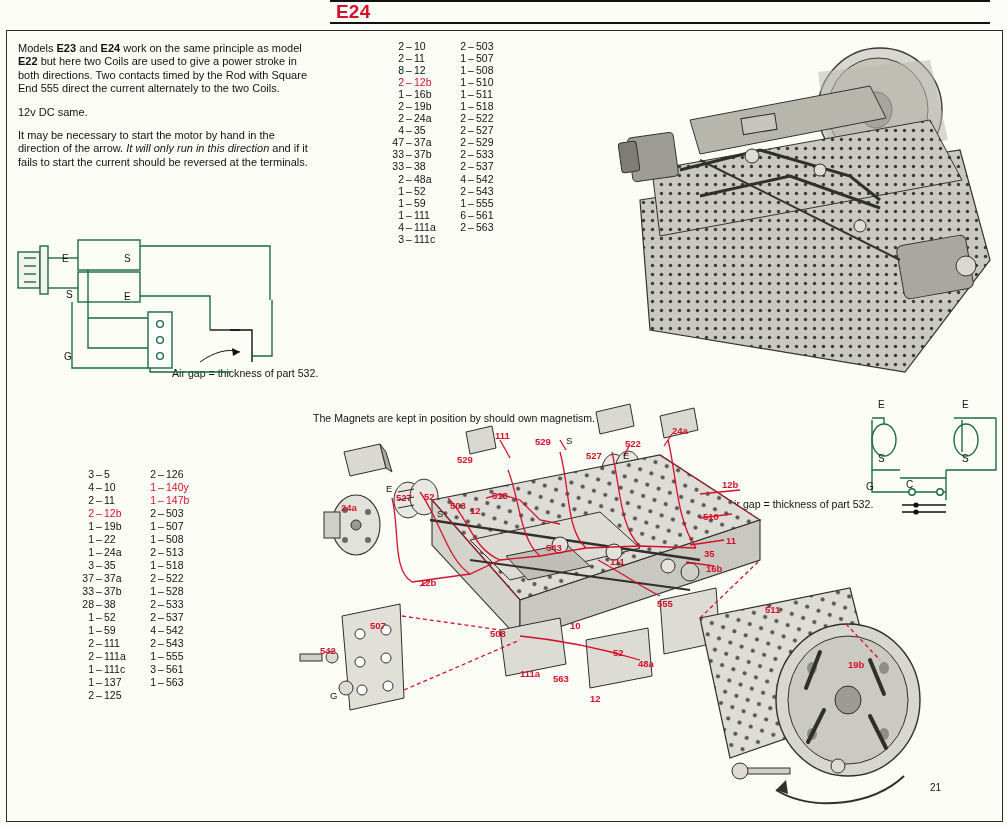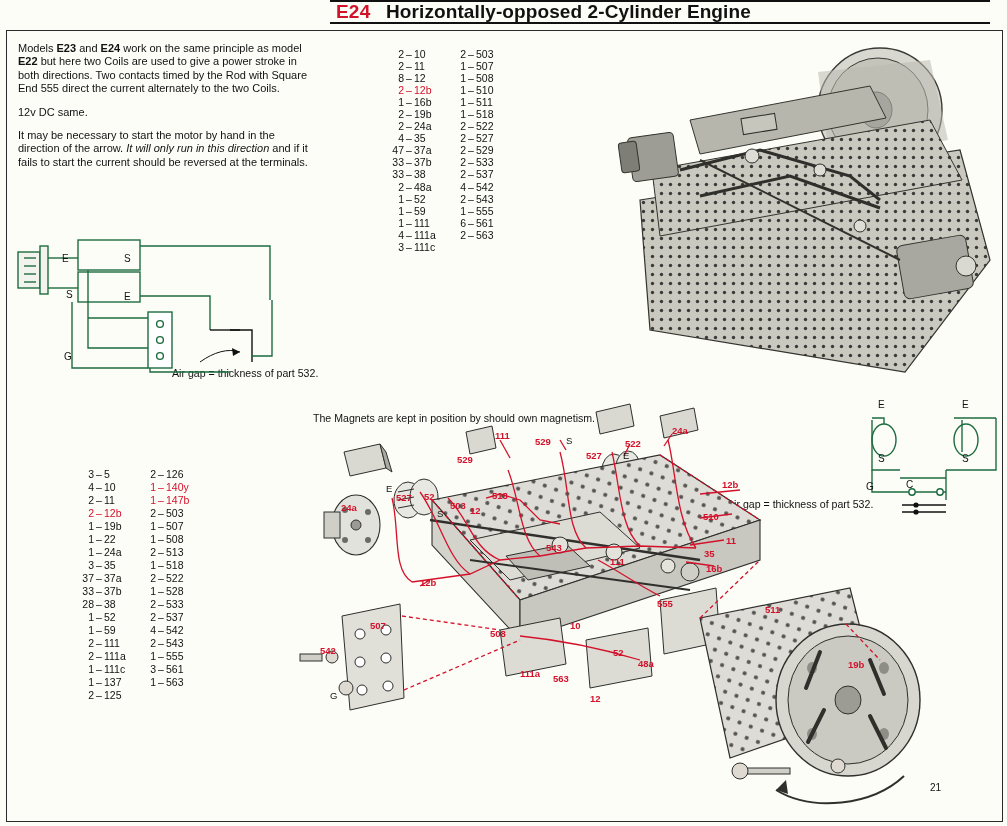--- a/index.html
+++ b/index.html
@@ -40,21 +40,21 @@
   
   .intro{
     position:absolute;left:18px;top:42px;width:292px;
     font-size:11px;line-height:13.4px;color:#111;
   }
   .intro p{margin:0 0 10px 0;}
   .intro b{font-weight:bold;}
   .intro i{margin-top:12px;}
   
   .parts-top{
-    position:absolute;left:382px;top:48px;width:125px;
+    position:absolute;left:382px;top:40px;width:125px;
     font-size:10.5px;line-height:12.05px;color:#111;
   }
   .parts-bottom{
     position:absolute;left:72px;top:468px;width:130px;
     font-size:10.5px;line-height:13.0px;color:#111;
   }
   .prow{display:flex;}
   .pcell{width:62px;white-space:pre;}
   .pcell.red{color:#d4112a;}
   .pnum{display:inline-block;width:22px;text-align:right;}
@@ -80,21 +80,20 @@
   .lbl.blk{color:#111;font-weight:normal;}
 </style>
 </head>
 <body>
 
 <div class="page">
 
   <div class="title-bar">
     <div class="title-rule-top"></div>
     <div class="title-code">E24</div>
-    <div class="title-text">Horizontally-opposed 2-Cylinder Engine</div>
     <div class="title-rule-bot"></div>
   </div>
 
   <div class="frame"></div>
 
   <div class="intro">
     <p><span>Models </span><b>E23</b><span> and </span><b>E24</b><span> work on the same principle as model </span><b>E22</b><span> but here two Coils are used to give a power stroke in both directions. Two contacts timed by the Rod with Square End 555 direct the current alternately to the two Coils.</span></p>
     <p>12v DC same.</p>
     <p><span>It may be necessary to start the motor by hand in the direction of the arrow. </span><i>It will only run in this direction</i><span> and if it fails to start the current should be reversed at the terminals.</span></p>
   </div>

